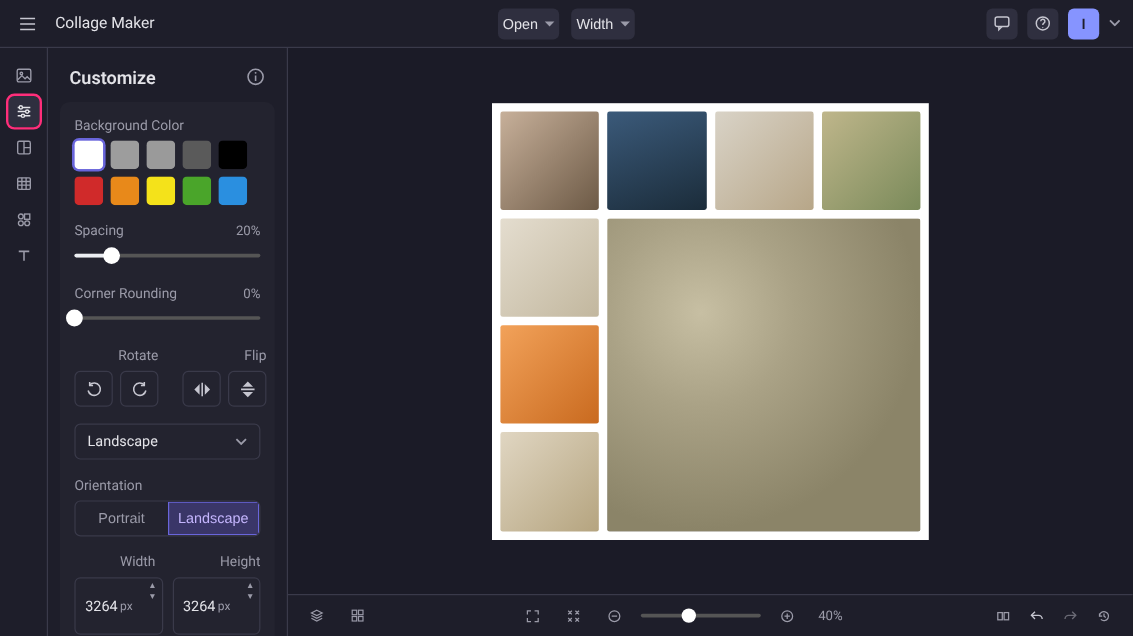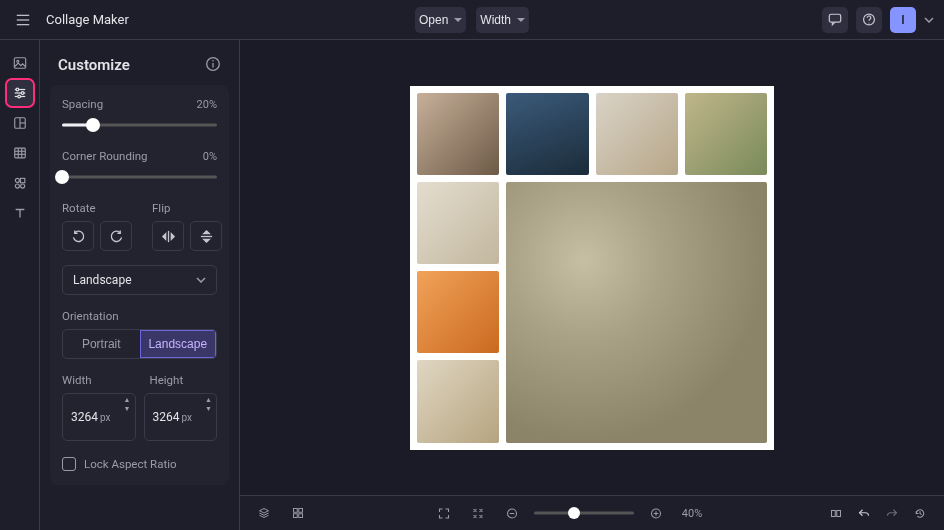--- a/index.html
+++ b/index.html
@@ -109,21 +109,21 @@
   .slider .fill {
     position:absolute; left:0; top:50%; height:3px; border-radius:2px;
     background:#eceef3; transform:translateY(-50%);
   }
   .slider .thumb {
     position:absolute; top:50%; width:14px; height:14px; border-radius:50%; background:#fff;
     transform:translate(-50%,-50%);
   }
 
   .twocol { display:flex; gap:20px; }
-  .twocol > div { flex:1; }
+  .twocol > div { flex:1;text-align:right; }
   .btn-mini {
     width:32px; height:30px; border:1px solid var(--border); background:var(--bg-panel);
     border-radius:5px; display:flex; align-items:center; justify-content:center; color:var(--text-dim);
     cursor:pointer;
   }
   .btn-mini + .btn-mini { margin-left:6px; }
   .mini-row { display:flex; margin-top:6px; }
 
   .select {
     margin-top:0; background:var(--bg-panel); border:1px solid var(--border);
@@ -305,20 +305,35 @@
       <svg width="16" height="16" viewBox="0 0 16 16" fill="none" stroke="#9b9ba9" stroke-width="1.3">
           <circle cx="8" cy="8" r="6.3"></circle>
           <line x1="8" y1="7" x2="8" y2="11.5"></line>
           <circle cx="8" cy="4.7" r="0.8" fill="#9b9ba9" stroke="none"></circle>
         </svg>
     </span>
   </div>
 
   <div class="panel-card">
 
+    <div>
+      <div class="section-label">Background Color</div>
+      <div class="swatch-grid" id="swatch-grid">
+          <div class="swatch selected white" style="background: rgb(255, 255, 255);"></div>
+          <div class="swatch" style="background: rgb(157, 157, 157);"></div>
+          <div class="swatch" style="background: rgb(154, 154, 154);"></div>
+          <div class="swatch" style="background: rgb(90, 90, 90);"></div>
+          <div class="swatch" style="background: rgb(0, 0, 0);"></div>
+          <div class="swatch" style="background: rgb(208, 42, 42);"></div>
+          <div class="swatch" style="background: rgb(232, 137, 26);"></div>
+          <div class="swatch" style="background: rgb(244, 226, 26);"></div>
+          <div class="swatch" style="background: rgb(74, 165, 42);"></div>
+          <div class="swatch" style="background: rgb(42, 143, 224);"></div>
+        </div>
+    </div>
 
     <div>
       <div class="label-row">
         <span class="section-label">Spacing</span>
         <span class="label-val">20%</span>
       </div>
       <div class="slider">
         <div class="track"></div>
           <div class="fill" id="spacing-fill" style="width: 20%;"></div>
           <div class="thumb" id="spacing-thumb" style="left: 20%;"></div>

